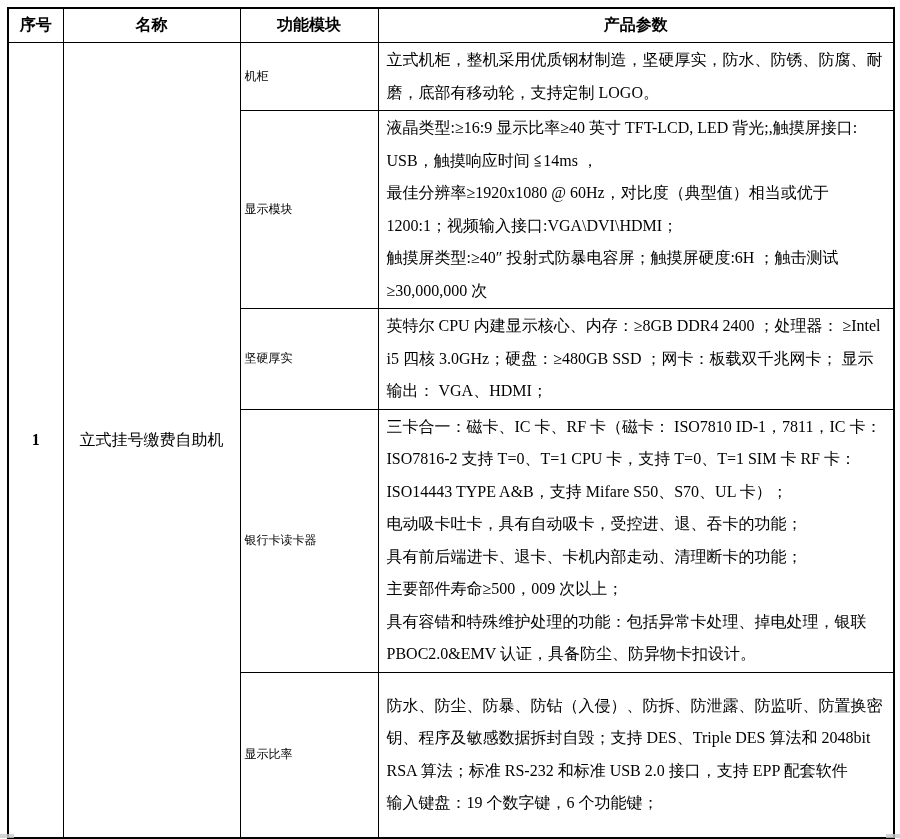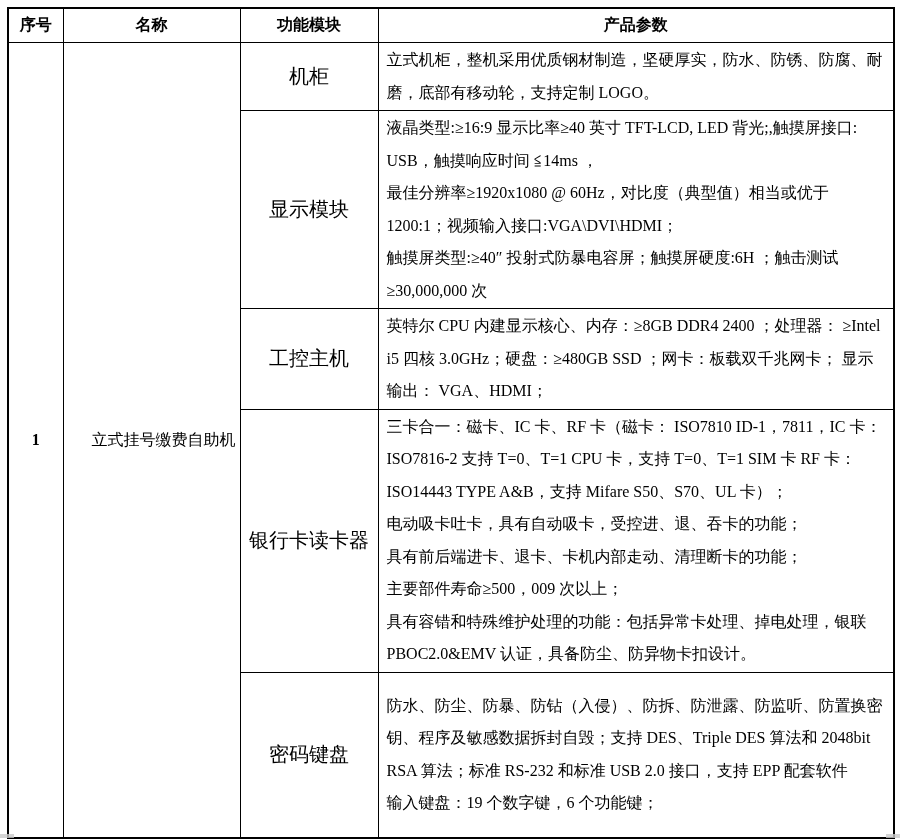--- a/index.html
+++ b/index.html
@@ -42,29 +42,29 @@
     padding: 0;
   }
   td.cell-serial {
     text-align: center;
     vertical-align: middle;
     font-size: 16px;
     font-weight: bold;
     padding: 0;
   }
   td.cell-name {
-    text-align: right;
+    text-align: center;
     vertical-align: middle;
     font-size: 16px;
     padding: 0 4px;
   }
   td.cell-module {
-    text-align: center;
+    text-align: left;
     vertical-align: middle;
-    font-size: 20px;
+    font-size: 12px;
     padding: 0 4px;
   }
   td.cell-params {
     vertical-align: middle;
     padding: 1px 8px;
     font-size: 16px;
   }
   .param-line {
     line-height: 32.5px;
     text-align: left;
@@ -111,37 +111,37 @@
       </tr>
       <tr class="row-h1">
         <td class="cell-module">显示模块</td>
         <td class="cell-params">
             <div class="param-line">液晶类型:≥16:9 显示比率≥40 英寸 TFT-LCD, LED 背光;,触摸屏接口: USB，触摸响应时间 ≦14ms ，</div>
             <div class="param-line">最佳分辨率≥1920x1080 @ 60Hz，对比度（典型值）相当或优于 1200:1；视频输入接口:VGA\DVI\HDMI；</div>
             <div class="param-line">触摸屏类型:≥40″ 投射式防暴电容屏；触摸屏硬度:6H ；触击测试≥30,000,000 次</div>
           </td>
       </tr>
       <tr class="row-h2">
-        <td class="cell-module">工控主机</td>
+        <td class="cell-module">坚硬厚实</td>
         <td class="cell-params">
             <div class="param-line">英特尔 CPU 内建显示核心、内存：≥8GB DDR4 2400 ；处理器： ≥Intel i5 四核 3.0GHz；硬盘：≥480GB SSD ；网卡：板载双千兆网卡； 显示输出： VGA、HDMI；</div>
           </td>
       </tr>
       <tr class="row-h3">
         <td class="cell-module">银行卡读卡器</td>
         <td class="cell-params">
             <div class="param-line">三卡合一：磁卡、IC 卡、RF 卡（磁卡： ISO7810 ID-1，7811，IC 卡： ISO7816-2 支持 T=0、T=1 CPU 卡，支持 T=0、T=1 SIM 卡 RF 卡： ISO14443 TYPE A&amp;B，支持 Mifare S50、S70、UL 卡）；</div>
             <div class="param-line">电动吸卡吐卡，具有自动吸卡，受控进、退、吞卡的功能；</div>
             <div class="param-line">具有前后端进卡、退卡、卡机内部走动、清理断卡的功能；</div>
             <div class="param-line">主要部件寿命≥500，009 次以上；</div>
             <div class="param-line">具有容错和特殊维护处理的功能：包括异常卡处理、掉电处理，银联 PBOC2.0&amp;EMV 认证，具备防尘、防异物卡扣设计。</div>
           </td>
       </tr>
       <tr class="row-h4">
-        <td class="cell-module">密码键盘</td>
+        <td class="cell-module">显示比率</td>
         <td class="cell-params">
             <div class="param-line">防水、防尘、防暴、防钻（入侵）、防拆、防泄露、防监听、防置换密钥、程序及敏感数据拆封自毁；支持 DES、Triple DES 算法和 2048bit RSA 算法；标准 RS-232 和标准 USB 2.0 接口，支持 EPP 配套软件</div>
             <div class="param-line">输入键盘：19 个数字键，6 个功能键；</div>
           </td>
       </tr>
     </tbody>
   </table>
   <div class="artifact artifact-left"></div>
   <div class="artifact artifact-right"></div>
 </div>

